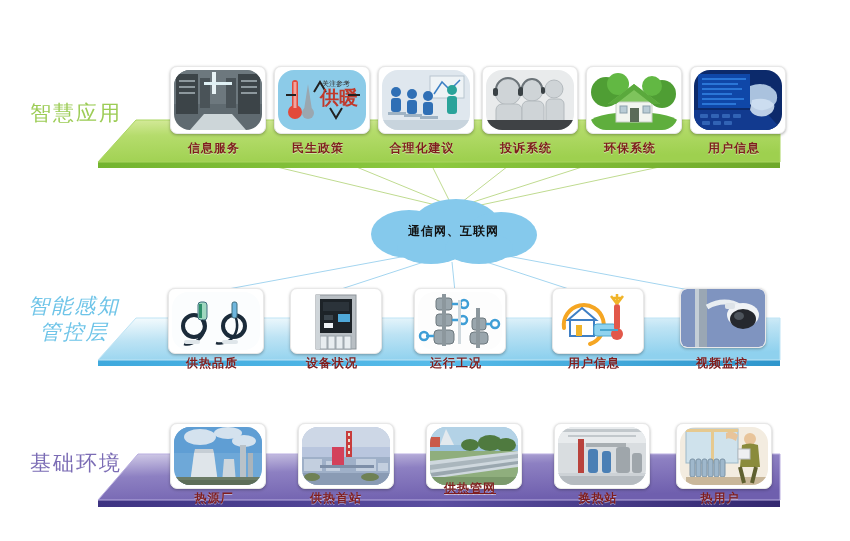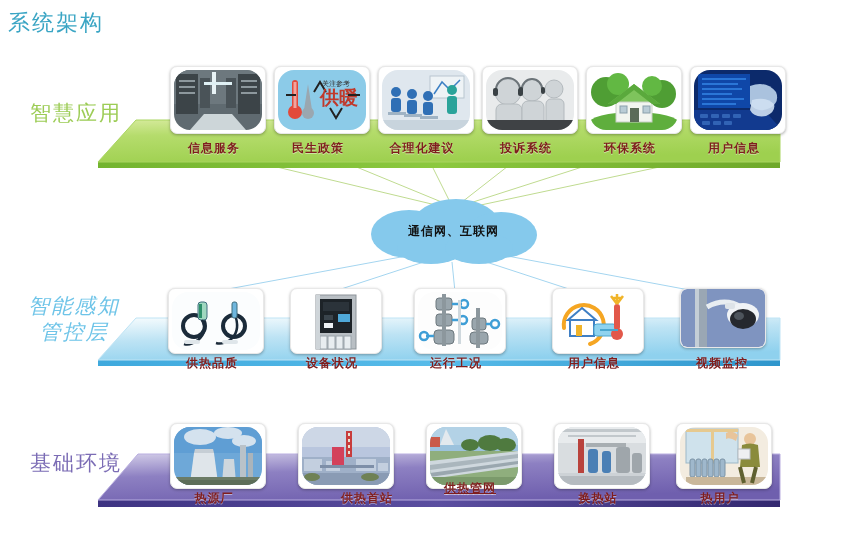--- a/index.html
+++ b/index.html
@@ -73,21 +73,20 @@
     display:flex;align-items:center;justify-content:center;
     font-size:12px;color:#111;letter-spacing:1px;white-space:nowrap;
     font-weight:600;
   }
 </style>
 </head>
 <body>
 
 <div id="stage">
 
-  <div id="page-title">系统架构</div>
 
   <svg id="links" viewBox="0 0 850 541">
     <defs>
       <linearGradient id="gGreenLine" x1="0" y1="0" x2="0" y2="1">
         <stop offset="0" stop-color="#cfe39a"></stop>
           <stop offset="1" stop-color="#b9d97e"></stop>
       </linearGradient>
     </defs>
     <g stroke="#bcd98a" stroke-width="1" fill="none" opacity=".95">
       <line x1="440" y1="206" x2="214" y2="152"></line>
@@ -491,21 +490,21 @@
         </g>
         <g fill="#6f8155">
           <ellipse cx="10" cy="50" rx="8" ry="4"></ellipse>
             <ellipse cx="68" cy="50" rx="9" ry="4"></ellipse>
         </g>
         <rect x="30" y="20" width="12" height="20" fill="#d3415b"></rect>
         <rect x="18" y="38" width="54" height="3" fill="#7e8fa8"></rect>
       </svg>
     </div>
   </div>
-  <div class="cap" style="left:291px;top:490px;width:102px;text-align:right;">供热首站</div>
+  <div class="cap" style="left:285px;top:490px;width:102px;">供热首站</div>
 
   <div class="card framed" style="left:426px;top:423px;width:88px;height:58px;">
     <div class="art">
       <svg width="100%" height="100%" viewBox="0 0 88 58" preserveAspectRatio="none">
         <rect width="88" height="58" fill="#9cc2dd"></rect>
         <rect y="0" width="88" height="18" fill="#b3d2e6"></rect>
         <path d="M10,18 L16,2 L24,18 Z" fill="#e3e9ee"></path>
         <rect x="0" y="10" width="10" height="10" fill="#c95b4a"></rect>
         <g fill="#4f7a3f">
           <ellipse cx="60" cy="16" rx="12" ry="8"></ellipse>

